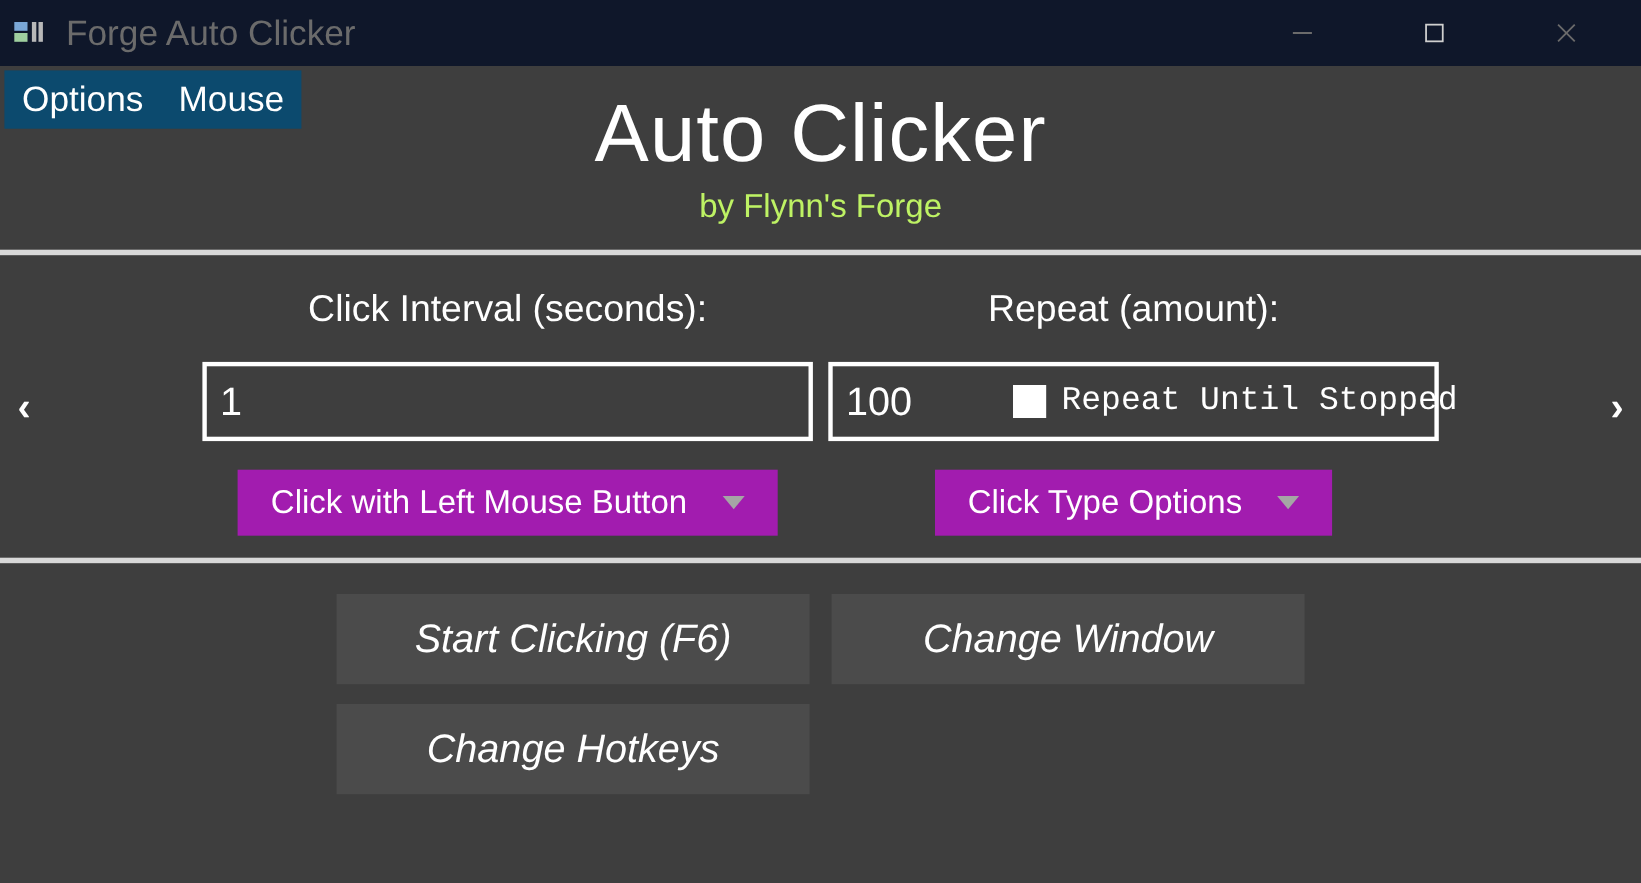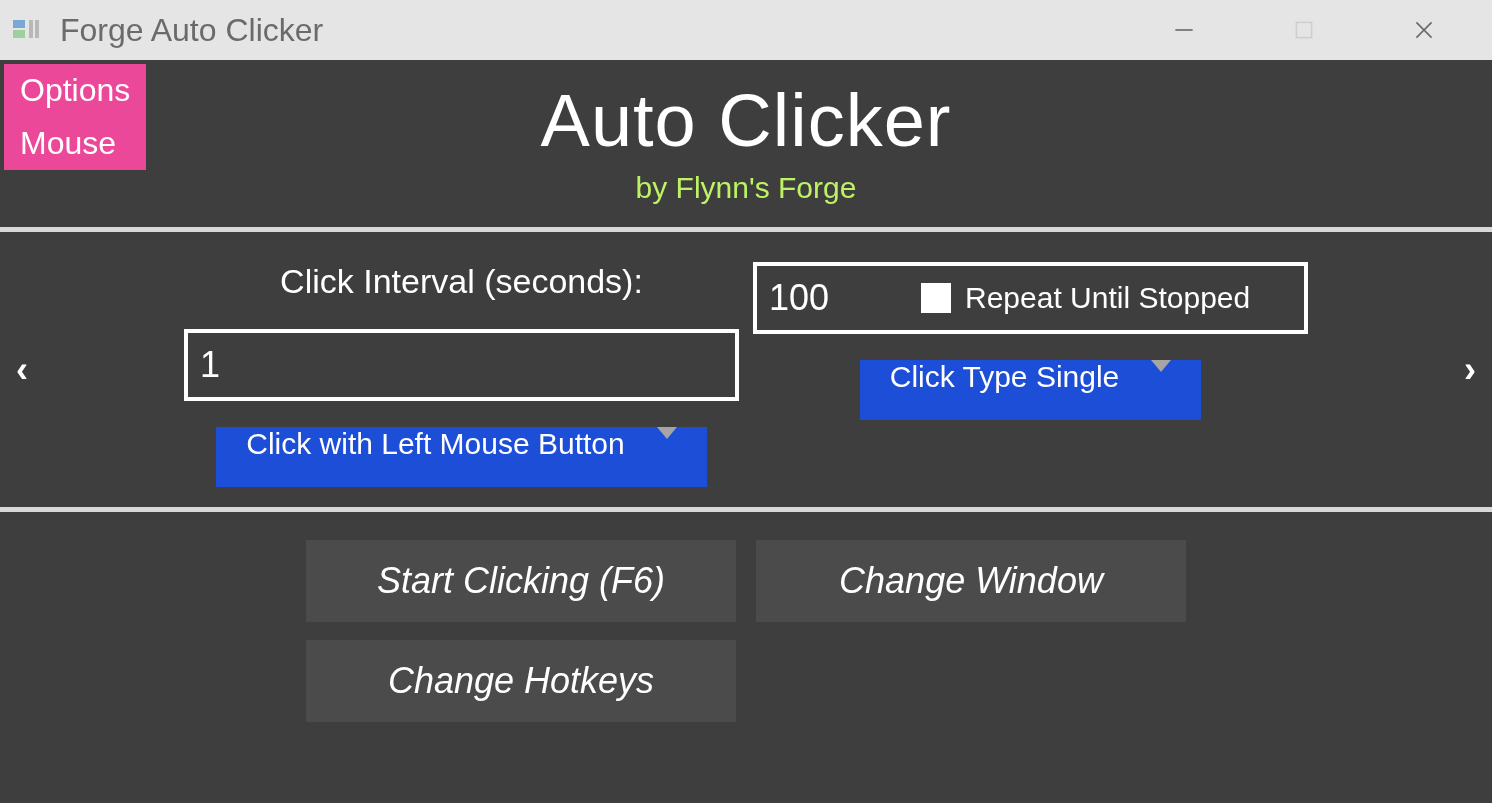--- a/index.html
+++ b/index.html
@@ -2,21 +2,21 @@
 <html><head>
 <meta charset="utf-8">
 <style>
   * { box-sizing: border-box; margin: 0; padding: 0; }
   html, body { width: 1492px; height: 803px; font-family: "Segoe UI", Arial, sans-serif; overflow: hidden; }
   body { background: #3e3e3e; }
 
   
   .titlebar {
     height: 60px;
-    background: #e5e5e5;
+    background: #0f172a;
     display: flex;
     align-items: center;
     padding: 0 8px;
     position: relative;
   }
   .titlebar .app-icon {
     width: 38px; height: 38px;
     margin-right: 14px;
     display: flex; align-items: center; justify-content: center;
   }
@@ -48,23 +48,22 @@
   }
   .header-row {
     border-bottom: 5px solid #d8d8d8;
     position: relative;
     padding-bottom: 22px;
   }
   .menubar {
     position: absolute;
     top: 4px; left: 4px;
     display: flex;
-    background: #ec4899;
+    background: #0c4a6e;
     padding: 0;
-    flex-direction: column;
   }
   .menubar .menu-item {
     padding: 8px 16px;
     font-size: 32px;
     color: #fff;
     cursor: default;
     user-select: none;
   }
   .app-title {
     text-align: center;
@@ -136,26 +135,27 @@
     width: 30px; height: 30px;
     border: 4px solid #fff;
     background: #fff;
     margin-right: 14px;
     flex: 0 0 auto;
   }
   .checkbox-label {
     font-size: 30px;
     color: #fff;
     white-space: nowrap;
+    font-family: Liberation Mono, monospace;
   }
   .dropdown {
     height: 60px;
-    background: #1d4ed8;
-    display: flex;
-    align-items: flex-start;
+    background: #a21caf;
+    display: flex;
+    align-items: center;
     justify-content: center;
     gap: 20px;
     color: #fff;
     font-size: 30px;
     margin: 0 auto;
     padding: 0 30px;
     width: fit-content;
   }
   .dropdown .caret {
     width: 0; height: 0;
@@ -242,27 +242,28 @@
         <div class="input-box full">
           <input class="text-input" type="text" value="1" style="">
         </div>
         <div class="dropdown">
           <span>Click with Left Mouse Button</span>
           <span class="caret"></span>
         </div>
       </div>
 
       <div>
+        <div class="col-label">Repeat (amount):</div>
         <div class="input-box">
           <input class="text-input" type="text" value="100" style="">
           <div class="checkbox"></div>
           <div class="checkbox-label">Repeat Until Stopped</div>
         </div>
         <div class="dropdown">
-          <span>Click Type Single</span>
+          <span>Click Type Options</span>
           <span class="caret"></span>
         </div>
       </div>
     </div>
   </div>
 
   <div class="buttons-row">
     <div class="big-btn">Start Clicking (F6)</div>
     <div class="big-btn">Change Window</div>
     <div class="big-btn">Change Hotkeys</div>

